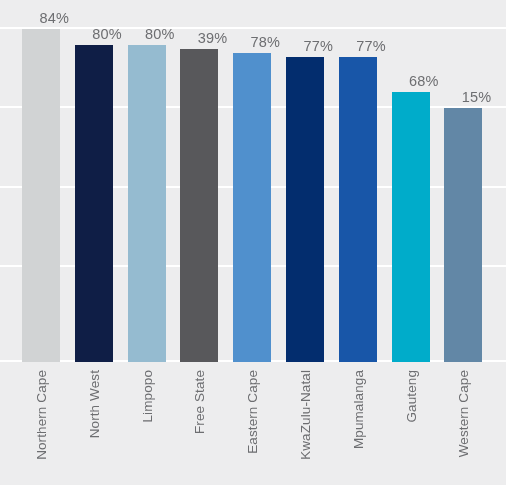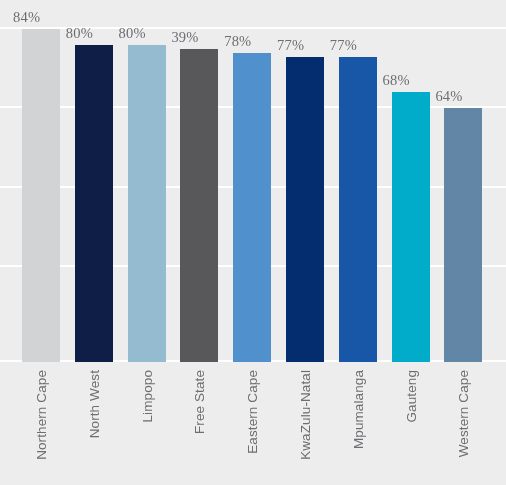--- a/index.html
+++ b/index.html
@@ -49,26 +49,25 @@
     position: absolute;
     left: 0;
     bottom: 0;
     width: 38px;
   }
 
   .bar-value {
     position: absolute;
     left: -9px;
     width: 56px;
-    text-align: left;
+    text-align: right;
     font-size: 14.5px;
     color: #6d6e71;
     letter-spacing: 0.2px;
     white-space: nowrap;
-    font-family: Liberation Serif, serif;
   }
 
   
   #category-axis {
     position: absolute;
     left: 0;
     top: 362px;
     width: 506px;
     height: 123px;
   }
@@ -133,21 +132,21 @@
         <div class="bar-slot" style="left: 338.8px;">
           <div class="bar" title="Mpumalanga 77%" style="height: 305.25px; background: rgb(24, 86, 168);"></div>
           <div class="bar-value" style="bottom: 308.25px; color: rgb(109, 110, 113);">77%</div>
         </div>
         <div class="bar-slot" style="left: 391.6px;">
           <div class="bar" title="Gauteng 68%" style="height: 269.571px; background: rgb(0, 172, 202);"></div>
           <div class="bar-value" style="bottom: 272.571px; color: rgb(109, 110, 113);">68%</div>
         </div>
         <div class="bar-slot" style="left: 444.4px;">
           <div class="bar" title="Western Cape 64%" style="height: 253.714px; background: rgb(98, 135, 166);"></div>
-          <div class="bar-value" style="bottom: 256.714px; color: rgb(109, 110, 113);">64%</div>
+          <div class="bar-value" style="bottom: 256.714px; color: rgb(109, 110, 113);">15%</div>
         </div>
       </div>
   </div>
 
   <div id="category-axis">
       <div class="cat-slot" style="left: 22px;">
         <div class="cat-label" style="color: rgb(109, 110, 113);">Northern Cape</div>
       </div>
       <div class="cat-slot" style="left: 74.8px;">
         <div class="cat-label" style="color: rgb(109, 110, 113);">North West</div>

